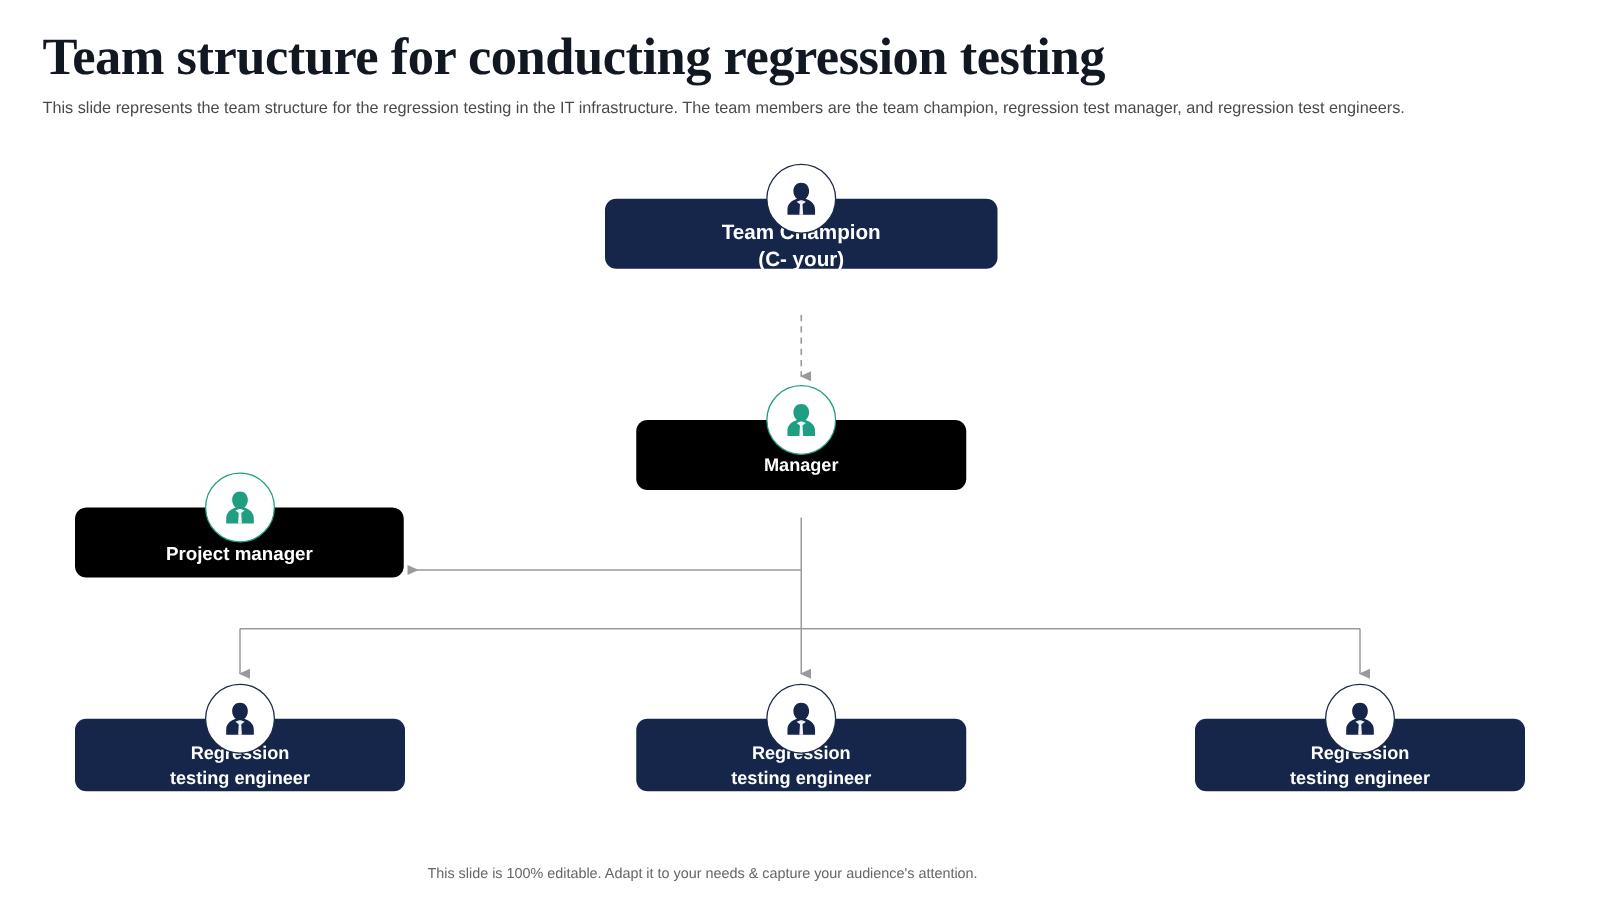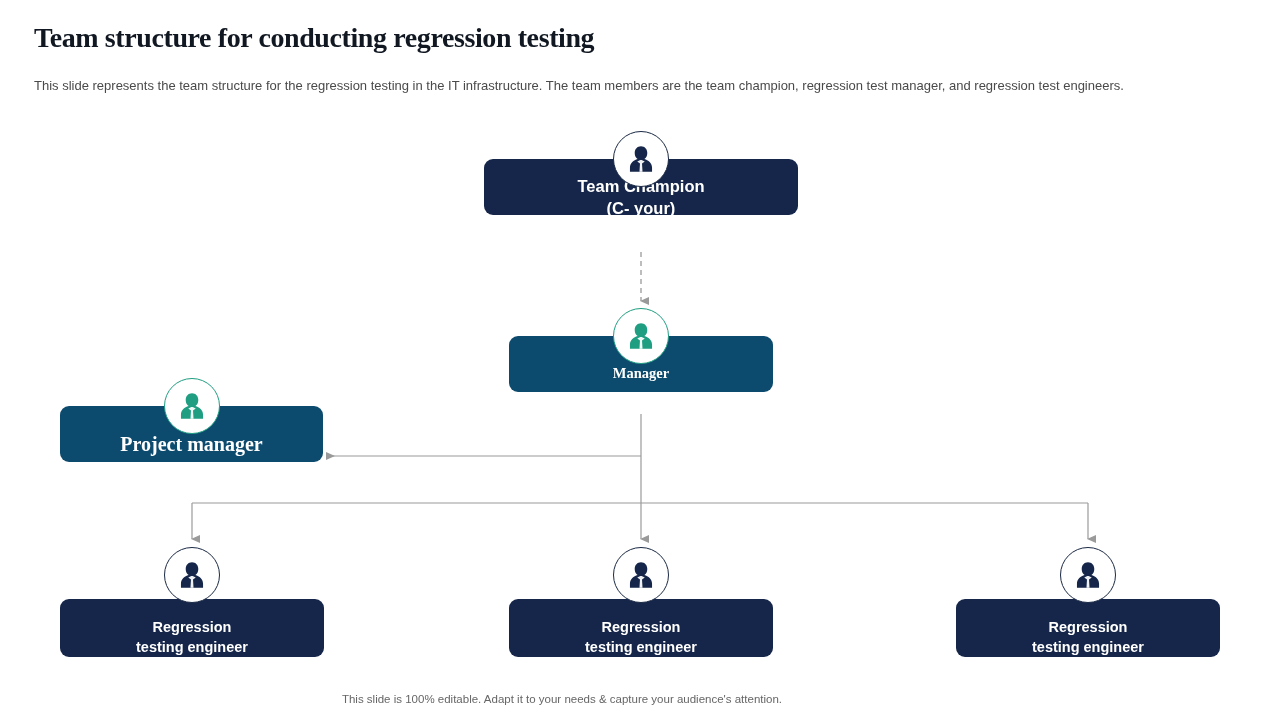--- a/index.html
+++ b/index.html
@@ -16,21 +16,21 @@
     color: #1b1b1b;
   }
 
   
   #page-title {
     position: absolute;
     left: 34px;
     top: 22px;
     font-family: "Liberation Serif", serif;
     font-weight: bold;
-    font-size: 28px;
+    font-size: 42px;
     letter-spacing: -0.4px;
     color: #111822;
     white-space: nowrap;
   }
   #page-subtitle {
     position: absolute;
     left: 34px;
     top: 78px;
     font-size: 13px;
     color: #4a4a4a;
@@ -88,33 +88,33 @@
     font-weight: bold;
     line-height: 1.35;
     padding-top: 20px;
   }
 
   
   .node.navy .node-avatar { border: 1.4px solid #1b2a45; }
   .node.navy .node-box    { background: #16264a; }
   
   .node.teal .node-avatar { border: 1.4px solid #1f9e82; }
-  .node.teal .node-box    { background: #0c4a6e; font-family: Liberation Serif, serif; }
+  .node.teal .node-box    { background: #000000; }
 
   
   #node-team-champion { left: 484px; top: 131px; width: 314px; }
   #node-team-champion .node-box { width: 314px; height: 56px; font-size: 16.5px; }
 
   #node-manager { left: 509px; top: 308px; width: 264px; }
   #node-manager .node-box { width: 264px; height: 56px; font-size: 14.5px; }
 
   #node-project-manager { left: 60px; top: 378px; width: 263px; }
-  #node-project-manager .node-box { width: 263px; height: 56px; font-size: 20px; }
-
-  .node-engineer { top: 547px; width: 264px; gap: 24px; }
+  #node-project-manager .node-box { width: 263px; height: 56px; font-size: 15px; }
+
+  .node-engineer { top: 547px; width: 264px; }
   .node-engineer .node-box { width: 264px; height: 58px; font-size: 14.5px; }
   #node-engineer-1 { left: 60px; }
   #node-engineer-2 { left: 509px; }
   #node-engineer-3 { left: 956px; }
 
   
   #footer-note {
     position: absolute;
     left: 0;
     top: 693px;

